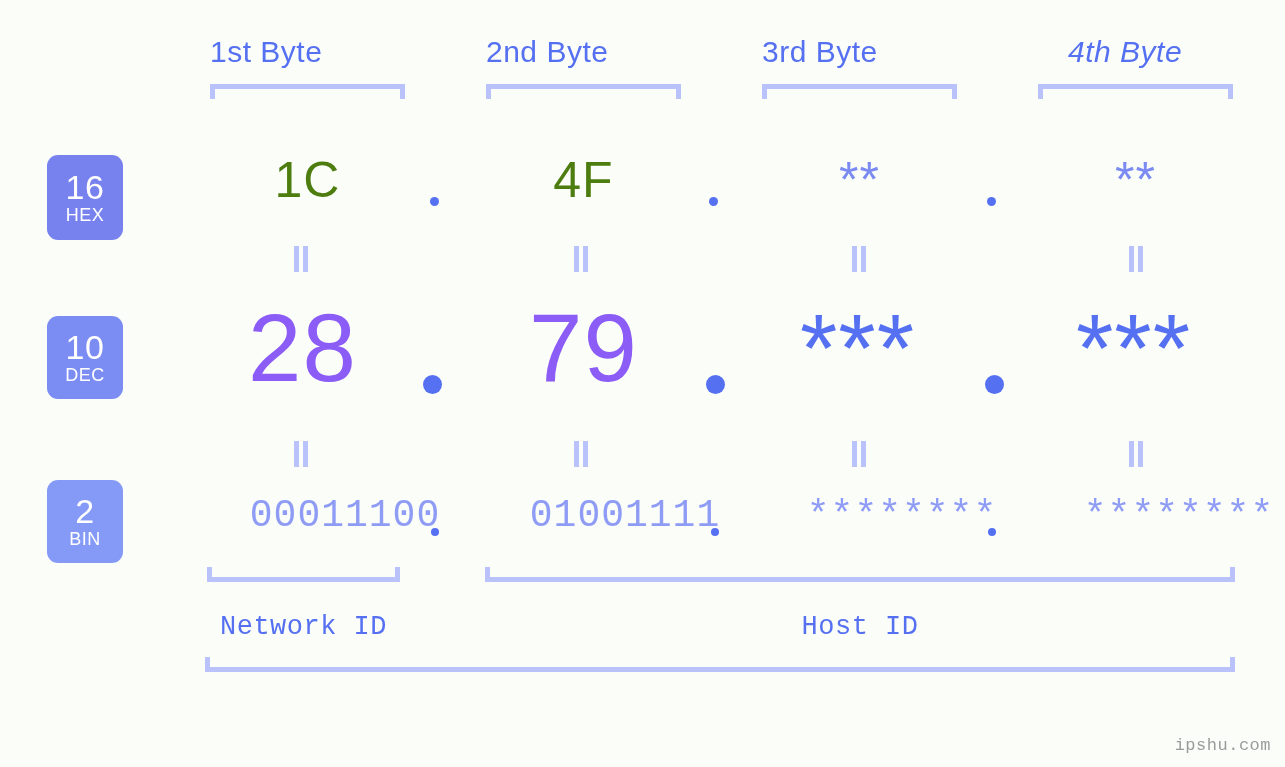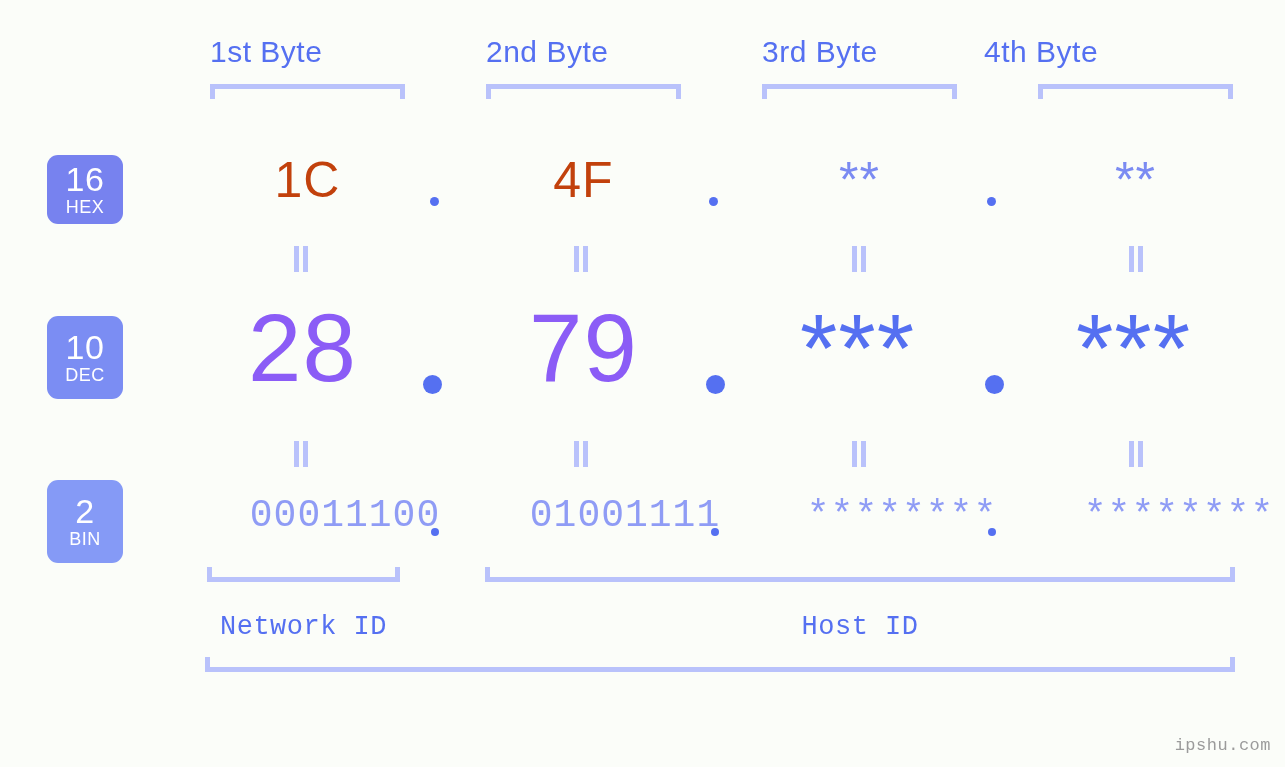--- a/index.html
+++ b/index.html
@@ -87,21 +87,21 @@
   .val {
     position: absolute;
     text-align: center;
     white-space: nowrap;
     color: #7b8bf2;
   }
   .row-hex .val {
     font-family: "Liberation Sans", sans-serif;
     font-size: 50px;
     line-height: 50px;
-    color: #c2410c;
+    color: #4d7c0f;
     letter-spacing: 1px;
   }
   .row-dec .val {
     font-family: "Liberation Sans", sans-serif;
     font-size: 96px;
     line-height: 96px;
     color: #8b5cf6;
     letter-spacing: 1px;
   }
   .row-bin .val {
@@ -176,28 +176,28 @@
   }
 </style>
 </head>
 <body>
 
 <div id="stage">
 
   <div class="byte-head" style="left:210px; width:195px;">1st Byte</div>
   <div class="byte-head" style="left:486px; width:195px;">2nd Byte</div>
   <div class="byte-head" style="left:762px; width:195px;">3rd Byte</div>
-  <div class="byte-head" style="left:984px; width:195px;">4th Byte</div>
+  <div class="byte-head" style="left:1068px; width:195px;font-style:italic;">4th Byte</div>
 
   <div class="bracket-top" style="left:210px; width:195px;"></div>
   <div class="bracket-top" style="left:486px; width:195px;"></div>
   <div class="bracket-top" style="left:762px; width:195px;"></div>
   <div class="bracket-top" style="left:1038px; width:195px;"></div>
 
-  <div class="badge" style="top:155px; height:69px; background:#7782ef;">
+  <div class="badge" style="top:155px; height:85px; background:#7782ef;">
     <span class="num">16</span>
     <span class="nm">HEX</span>
   </div>
 
   <div class="badge" style="top:316px; height:83px; background:#7b8df3;">
     <span class="num">10</span>
     <span class="nm">DEC</span>
   </div>
 
   <div class="badge" style="top:480px; height:83px; background:#859af6;">

